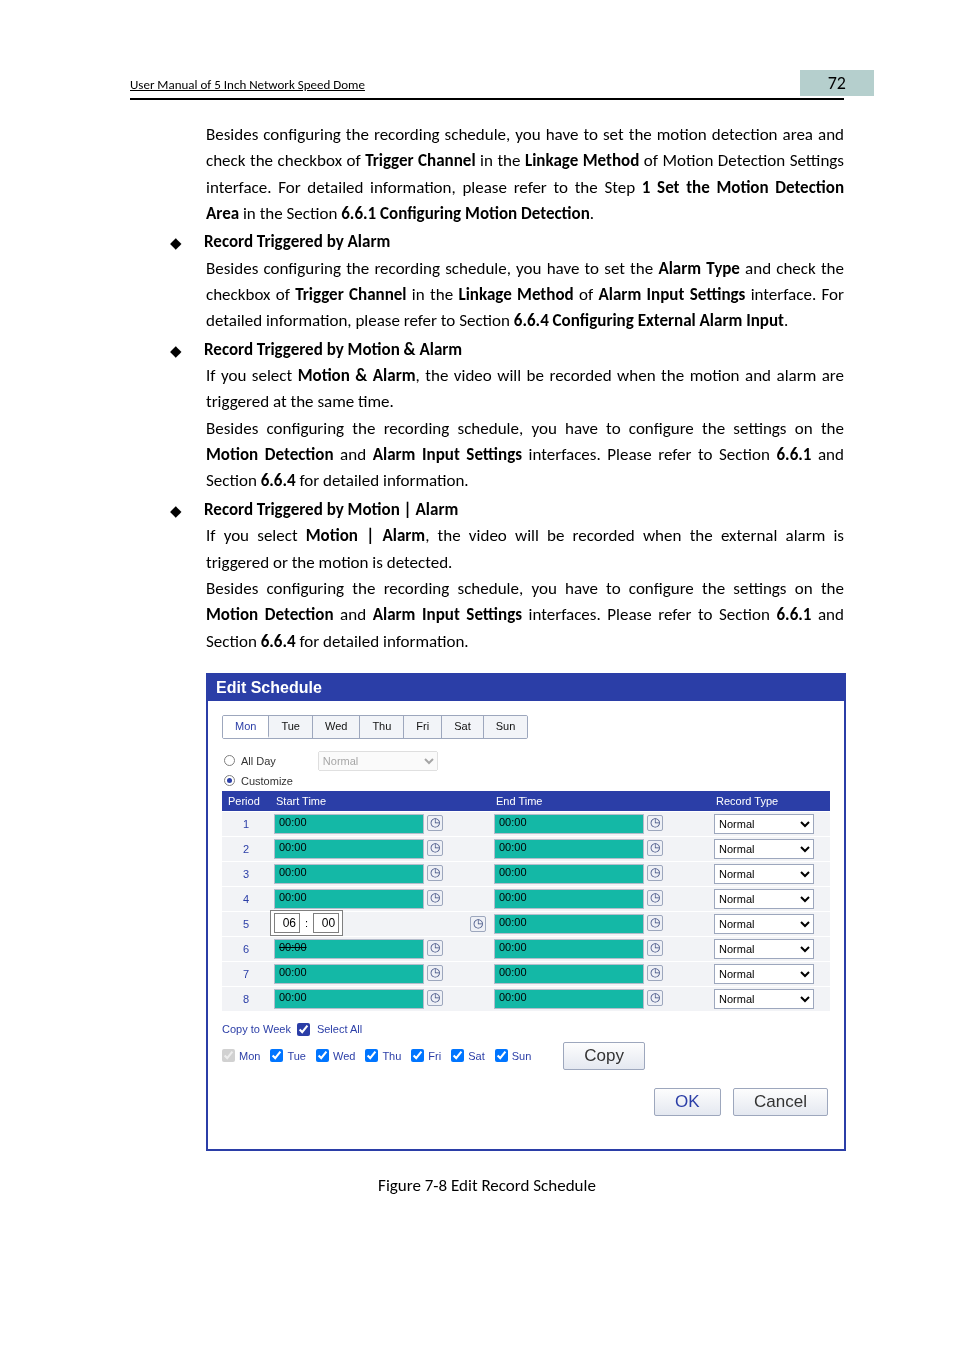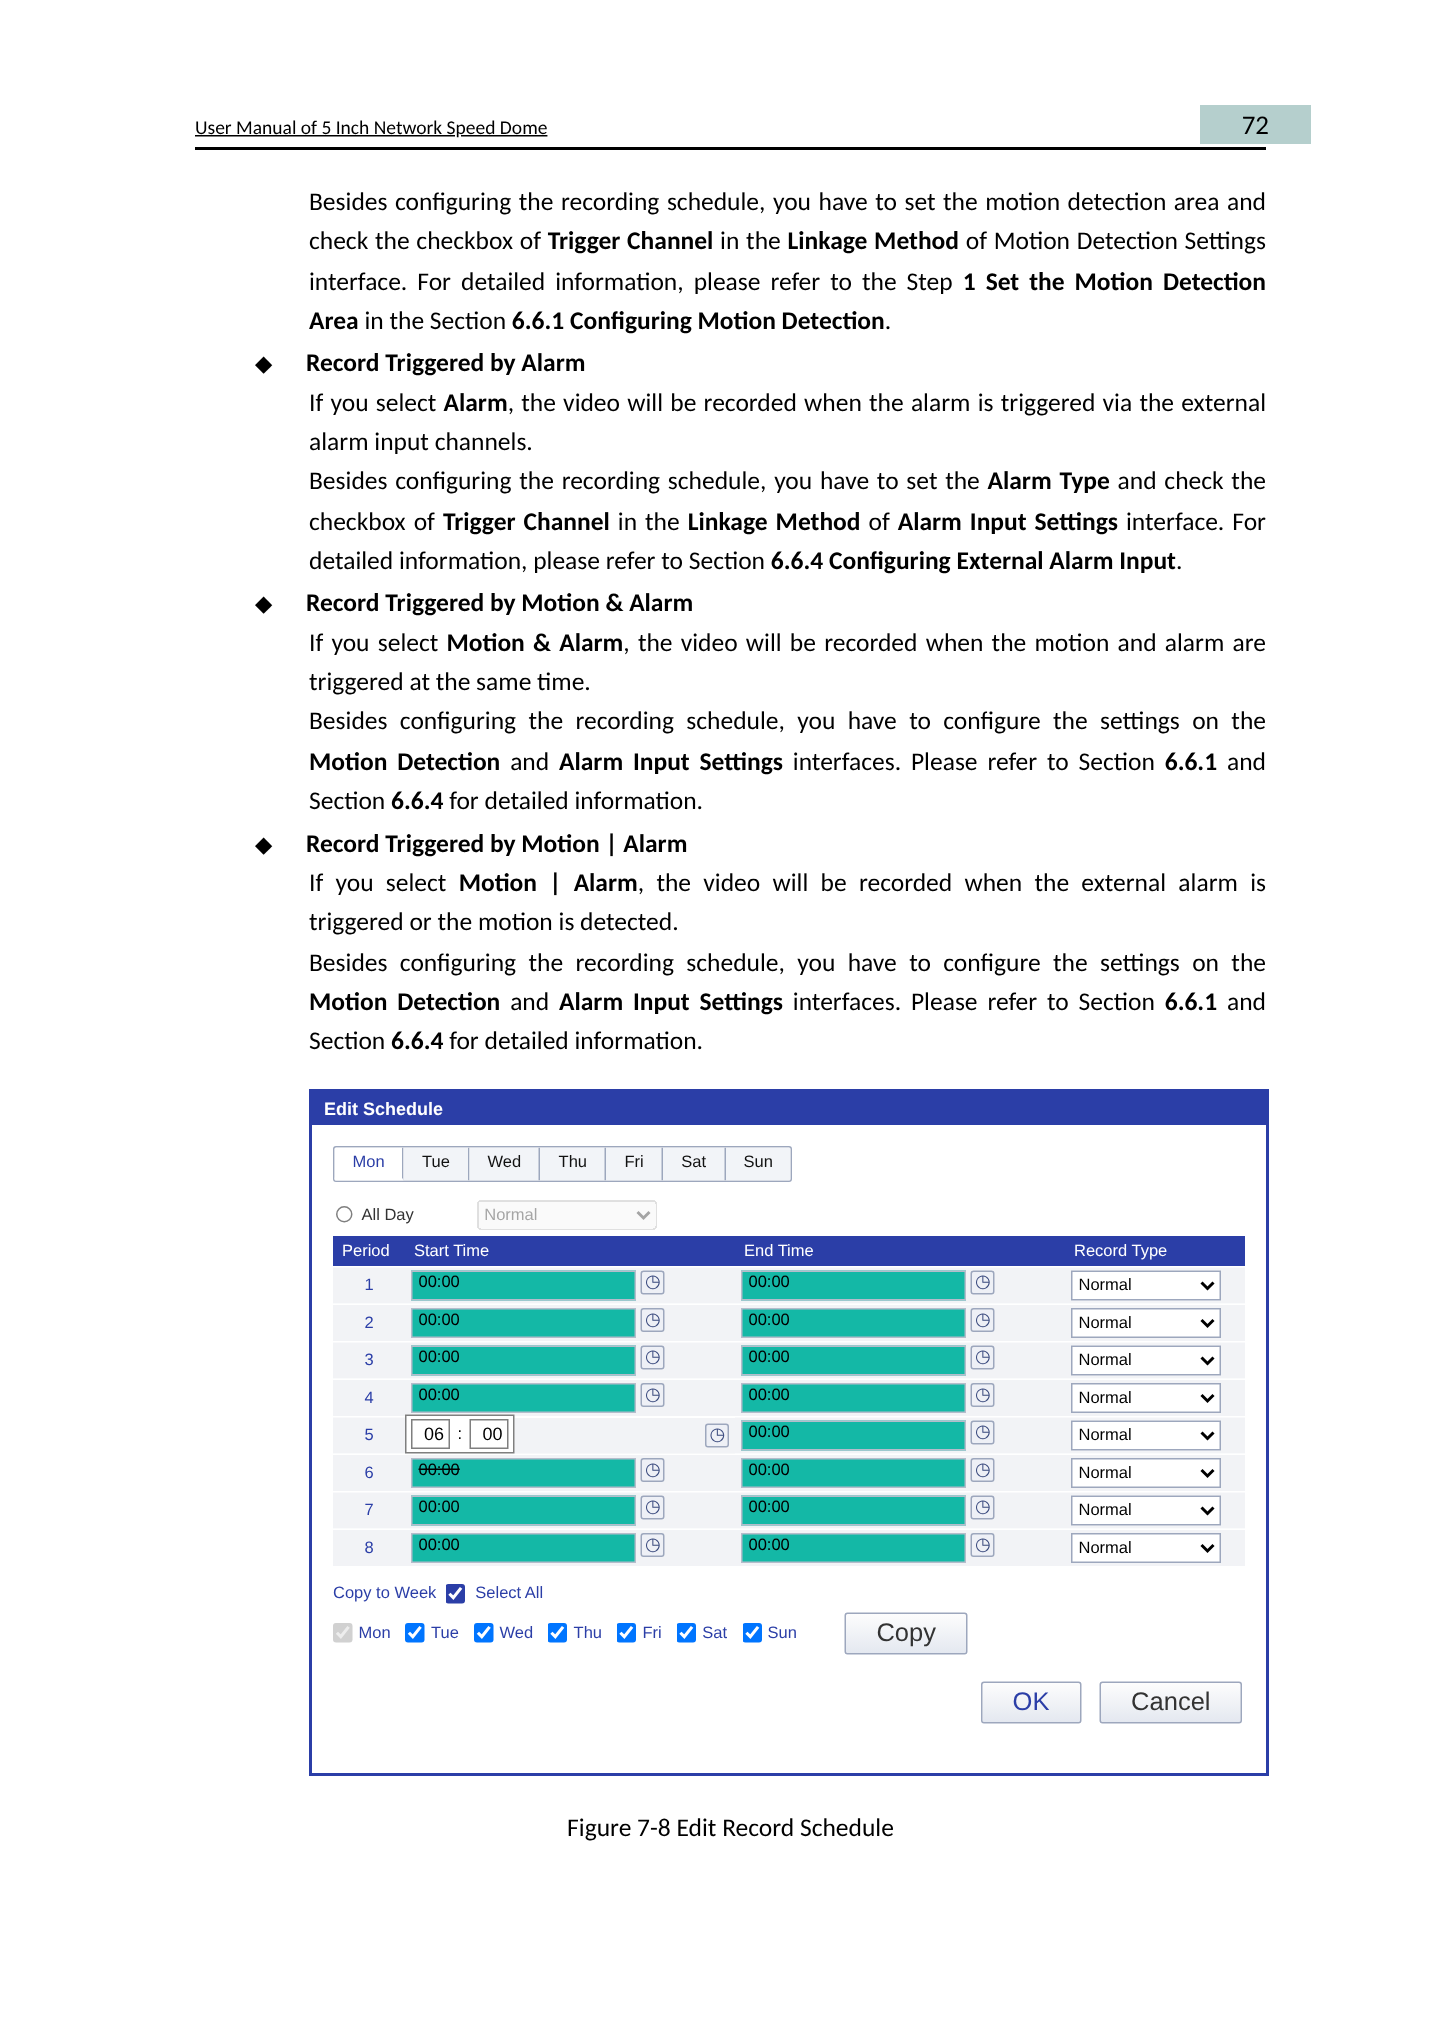--- a/index.html
+++ b/index.html
@@ -10,21 +10,21 @@
   .pagenum { background: #b5cfcd; padding: 2px 28px 2px 28px; font-size: 18px; margin-right: -30px; }
   .body-text { font-size: 17px; line-height: 1.55; text-align: justify; }
   .indent { margin-left: 76px; }
   .diamond-row { display: flex; margin-left: 40px; margin-top: 2px; }
   .diamond { width: 14px; flex: 0 0 14px; margin-right: 20px; font-size: 15px; margin-top: 3px; }
   .b { font-weight: 700; }
   .i { }
 
   
   .panel-wrap { margin: 18px 0 0 76px; border: 2px solid #2b3ea7; width: 640px; background: #fff; font-family: Tahoma, Arial, sans-serif; }
-  .panel-title { background: #2b3ea7; color: #fff; font-size: 12px; font-weight: 700; padding: 4px 8px; }
+  .panel-title { background: #2b3ea7; color: #fff; font-size: 16px; font-weight: 700; padding: 4px 8px; }
   .panel-inner { padding: 14px 14px 18px 14px; }
   .tabs { display: flex; border: 1px solid #9da7bd; border-radius: 2px; overflow: hidden; width: fit-content; }
   .tab { font-size: 11px; padding: 4px 12px; border-right: 1px solid #9da7bd; color: #111; background: #f2f4f8; cursor: pointer; }
   .tab:last-child { border-right: none; }
   .tab.active { background: #fff; color: #2b3ea7; border-bottom: 2px solid #fff; }
   .opts { margin: 12px 0 2px 2px; font-size: 11px; color: #333; }
   .opts-row { display: flex; align-items: center; gap: 6px; margin-bottom: 4px; }
   .opts select { width: 120px; font-size: 11px; height: 20px; }
   .circ { width: 11px; height: 11px; border: 1px solid #7f7f7f; border-radius: 50%; display: inline-flex; align-items: center; justify-content: center; }
   .circ.sel::after { content: ""; width: 5px; height: 5px; background: #2b3ea7; border-radius: 50%; display: block; }
@@ -63,23 +63,20 @@
 
   <div class="body-text indent">
     <span>Besides configuring the recording schedule, you have to set the motion detection area and check the checkbox of </span><span class="b">Trigger Channel</span><span> in the </span><span class="b">Linkage Method</span><span> of Motion Detection Settings interface. For detailed information, please refer to the </span><span class="i">Step </span><span class="b i">1</span><span class="b i"> Set the Motion Detection Area</span><span class="i"> in the </span><span>Section </span><span class="b i">6.6.1 Configuring Motion Detection</span><span class="i">.</span>
   </div>
 
   <div class="diamond-row body-text">
     <div class="diamond">◆</div>
     <div class="b">Record Triggered by Alarm</div>
   </div>
   <div class="body-text indent">
-    <span>If you select </span><span class="b">Alarm</span><span>, the video will be recorded when the alarm is triggered via the external alarm input channels.</span>
-  </div>
-  <div class="body-text indent">
     <span>Besides configuring the recording schedule, you have to set the </span><span class="b">Alarm Type</span><span> and check the checkbox of </span><span class="b">Trigger Channel</span><span> in the </span><span class="b">Linkage Method</span><span> of </span><span class="b">Alarm Input Settings</span><span> interface. For detailed information, please refer to Section </span><span class="b i">6.6.4 Configuring External Alarm Input</span><span>.</span>
   </div>
 
   <div class="diamond-row body-text">
     <div class="diamond">◆</div>
     <div class="b">Record Triggered by Motion &amp; Alarm</div>
   </div>
   <div class="body-text indent">
     <span>If you select </span><span class="b">Motion &amp; Alarm</span><span>, the video will be recorded when the motion and alarm are triggered at the same time.</span>
   </div>
@@ -113,20 +110,24 @@
         </div>
 
       <div class="opts">
         <div class="opts-row">
           <span class="circ"></span>
           <span>All Day</span>
           <span style="width:30px;"></span>
           <select disabled="">
             <option>Normal</option>
           </select>
+        </div>
+        <div class="opts-row">
+          <span class="circ sel"></span>
+          <span>Customize</span>
         </div>
       </div>
 
       <table class="tbl">
         <thead>
           <tr>
             <th style="width:48px;">Period</th>
             <th>Start Time</th>
             <th>End Time</th>
             <th style="width:120px;">Record Type</th>

